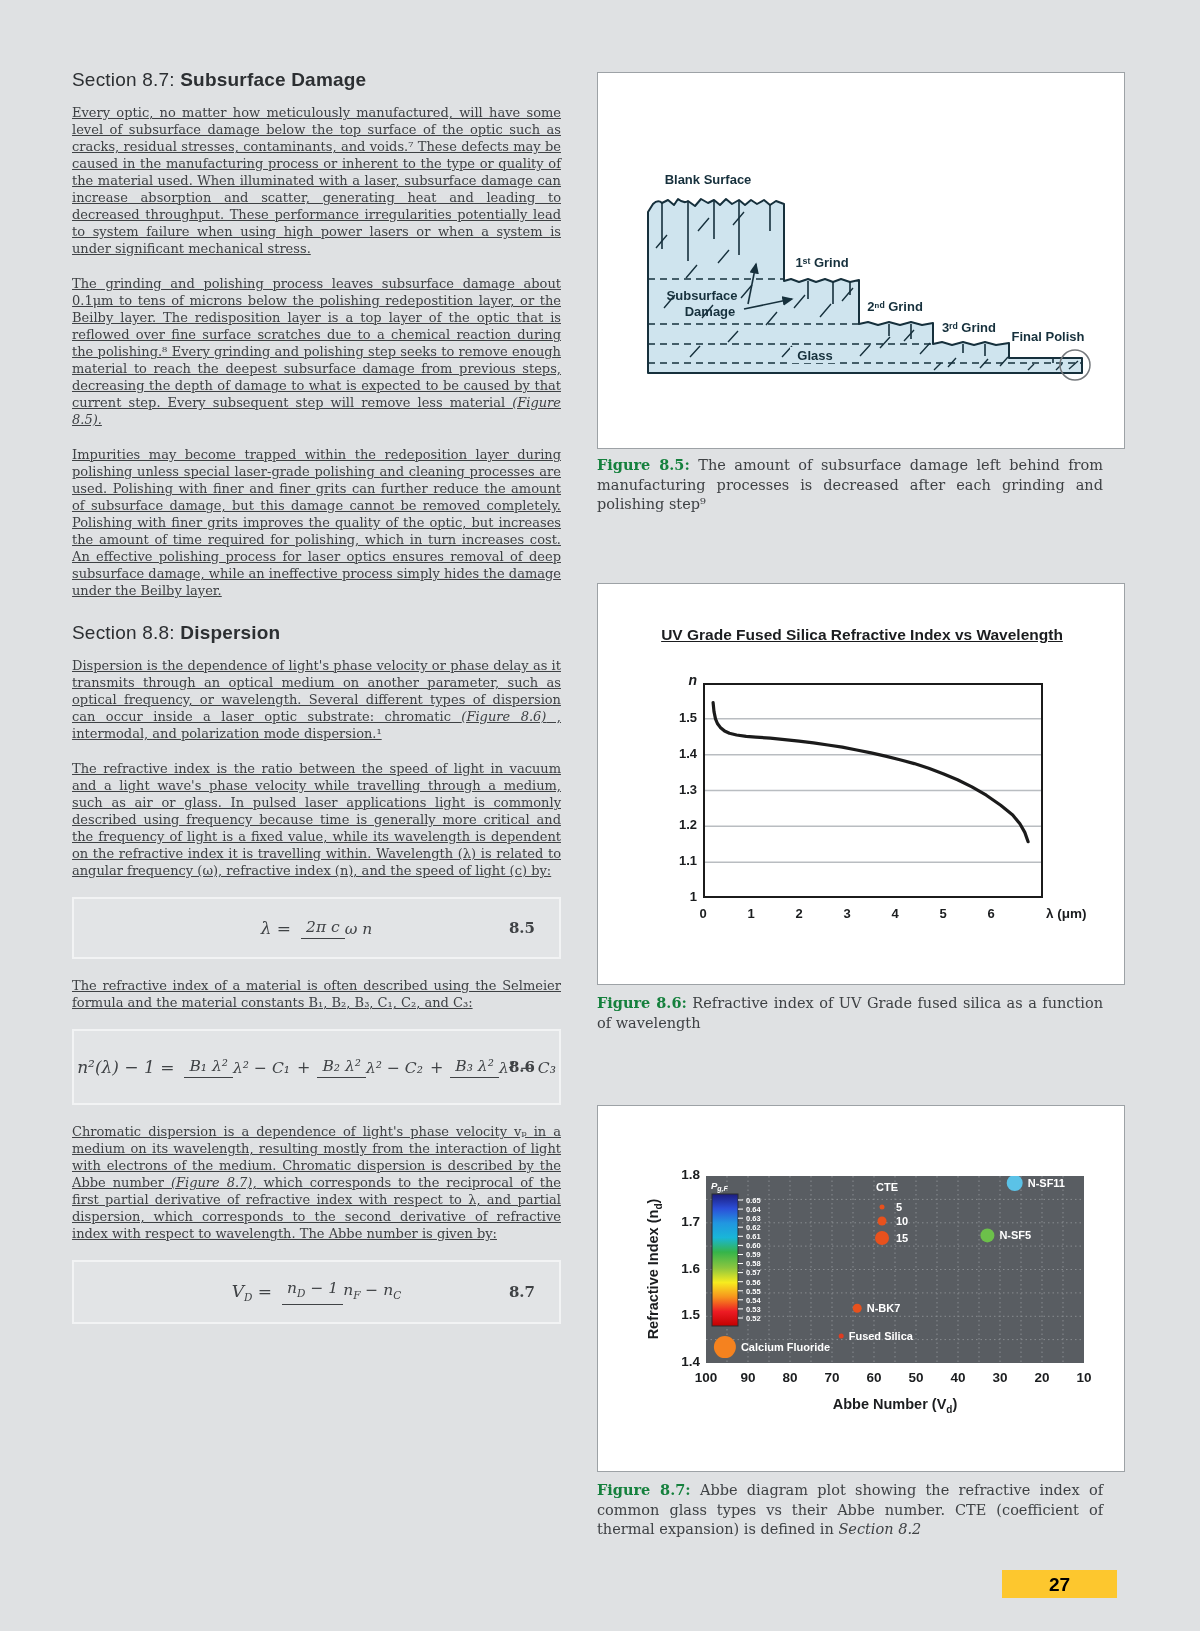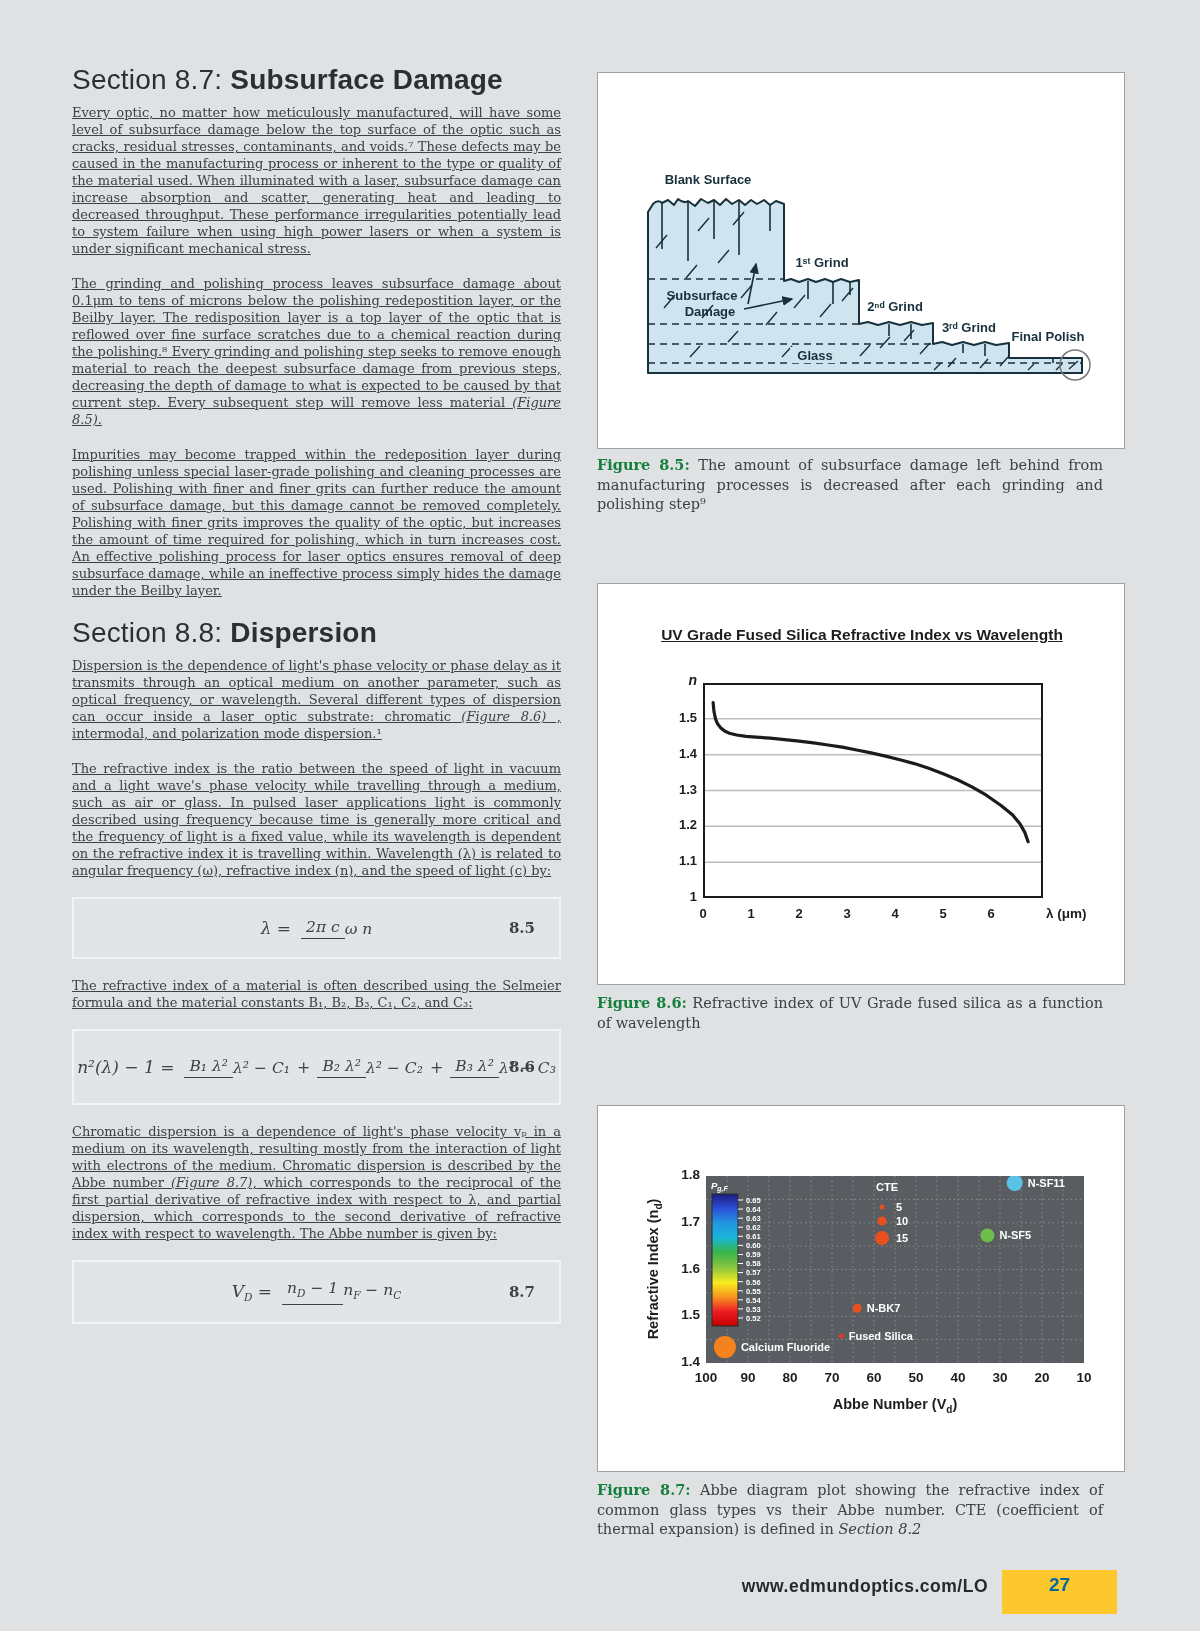--- a/index.html
+++ b/index.html
@@ -2,21 +2,21 @@
 <html><head>
 <meta charset="utf-8">
 <style>
   html,body{margin:0;padding:0;}
   body{width:1200px;height:1631px;position:relative;background:#dfe1e3;
        font-family:"DejaVu Serif","Liberation Serif",serif;color:#3e4144;overflow:hidden;}
   .page{position:absolute;inset:0;}
 
   
   .left-col{position:absolute;left:72px;top:64px;width:489px;}
-  .sec-title{font-family:"Liberation Sans","DejaVu Sans",sans-serif;font-size:28px;line-height:31px;
+  .sec-title{font-family:"Liberation Sans","DejaVu Sans",sans-serif;font-size:19px;line-height:31px;
              color:#2c2f32;font-weight:400;margin:0 0 9px 0;letter-spacing:.2px;}
   .sec-title b{font-weight:700;}
   .sec-title.second{}
   .left-col p{margin:0 0 18px 0;font-size:13px;line-height:17px;text-align:justify;text-decoration:underline;}
   .figref{font-style:italic;}
 
   
   .eqbox{position:relative;background:#e2e4e6;border:2px solid #f2f3f4;margin:0 0 18px 0;
          display:flex;align-items:center;justify-content:center;font-style:italic;color:#3f4245;}
   .eqbox .eqnum{position:absolute;right:24px;top:50%;transform:translateY(-50%);
@@ -69,22 +69,22 @@
   .f87-ylabel{position:absolute;left:-68px;top:153px;width:250px;height:20px;text-align:center;
              transform:rotate(-90deg);font:bold 14.5px "Liberation Sans","DejaVu Sans",sans-serif;color:#1b1d1f;}
   .f87-xlabel sub,.f87-ylabel sub{font-size:10px;}
   .pt-label{font:bold 11px "Liberation Sans","DejaVu Sans",sans-serif;fill:#ffffff;}
   .cb-tick{font:bold 7.5px "Liberation Sans","DejaVu Sans",sans-serif;fill:#ffffff;}
   .cb-title{font:italic bold 9.5px "Liberation Sans","DejaVu Sans",sans-serif;fill:#ffffff;}
 
   
   .footer-url{position:absolute;left:597px;top:1576px;width:391px;text-align:right;
               font:bold 17.5px "Liberation Sans","DejaVu Sans",sans-serif;color:#26292c;letter-spacing:.5px;}
-  .footer-page{position:absolute;left:1002px;top:1570px;width:115px;height:44px;background:#fdc72e;
-              font:bold 19px "Liberation Sans","DejaVu Sans",sans-serif;color:#0369a1;
+  .footer-page{position:absolute;left:1002px;top:1570px;width:115px;height:28px;background:#fdc72e;
+              font:bold 19px "Liberation Sans","DejaVu Sans",sans-serif;color:#000000;
               text-align:center;line-height:29px;}
 </style>
 </head>
 <body>
 
 <div class="page">
 
   <div class="left-col">
 
     <h1 class="sec-title"><span>Section 8.7: </span><b>Subsurface Damage</b></h1>
@@ -331,16 +331,15 @@
         <div class="f87-xtick" style="left: 301px;">50</div>
         <div class="f87-xtick" style="left: 343px;">40</div>
         <div class="f87-xtick" style="left: 385px;">30</div>
         <div class="f87-xtick" style="left: 427px;">20</div>
         <div class="f87-xtick" style="left: 469px;">10</div>
       </div>
     <div class="f87-xlabel"><span>Abbe Number (V</span><sub>d</sub><span>)</span></div>
   </div>
   <div class="caption" id="cap87"><b>Figure 8.7:</b><span> Abbe diagram plot showing the refractive index of common glass types vs their Abbe number. CTE (coefficient of thermal expansion) is defined in </span><i>Section 8.2</i></div>
 
-  <div class="footer-url">www.edmundoptics.com/LO</div>
   <div class="footer-page">27</div>
 
 </div>
 
 </body></html>

